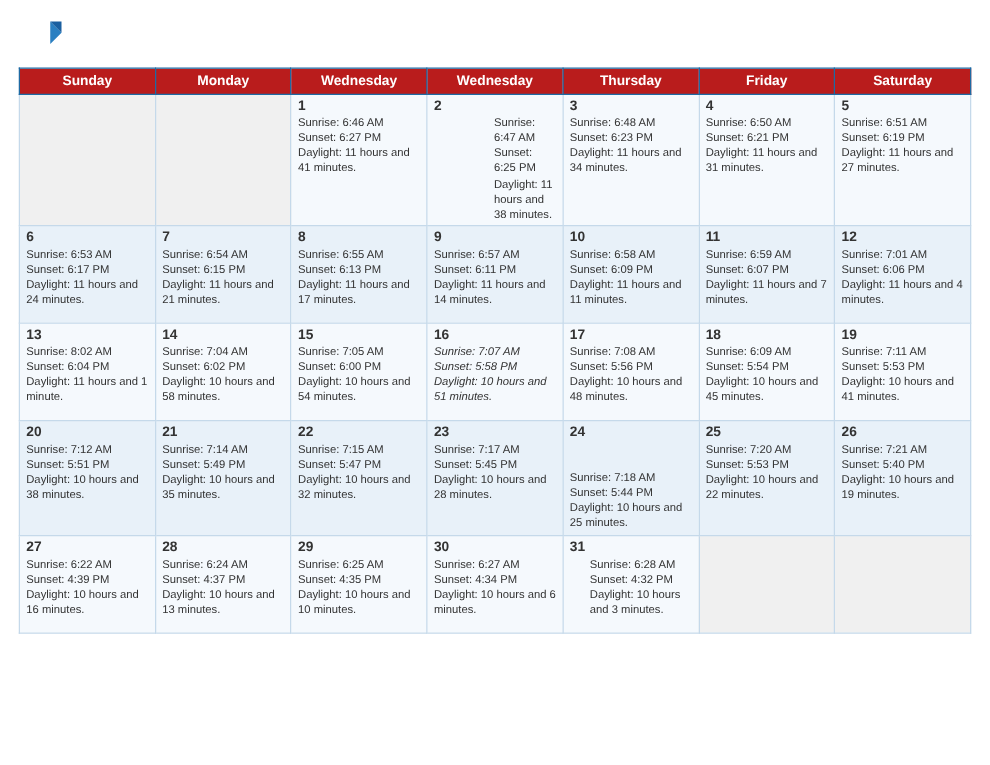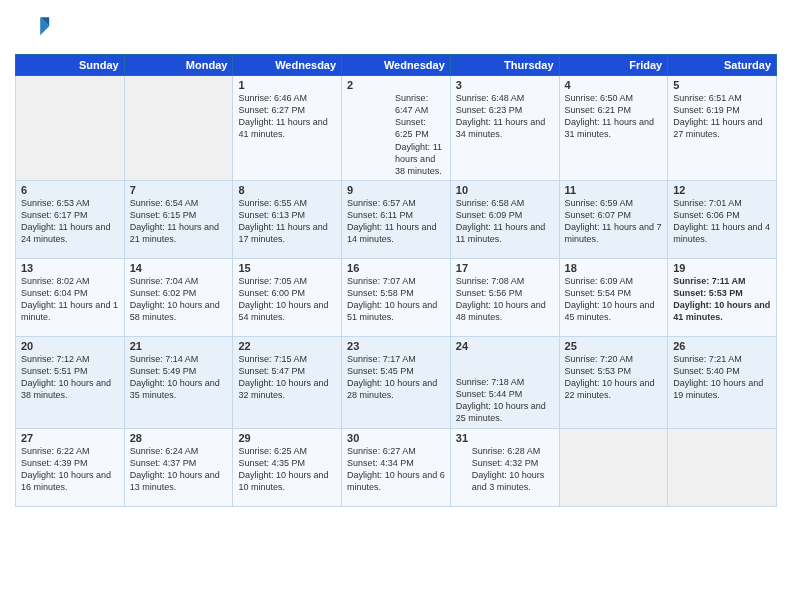--- a/index.html
+++ b/index.html
@@ -57,26 +57,26 @@
     .location {
       font-size: 14px;
       color: #555;
     }
     table {
       width: 100%;
       border-collapse: collapse;
       table-layout: fixed;
     }
     thead tr th {
-      background: #1d4ed8;
+      background: #b91c1c;
       color: #fff;
       font-size: 11px;
       font-weight: bold;
       padding: 4px 5px;
-      text-align: right;
+      text-align: center;
       border: 1px solid #1e6aa3;
     }
     tbody tr {
       vertical-align: top;
     }
     tbody tr:nth-child(odd) {
       background: #f5f9fd;
     }
     tbody tr:nth-child(even) {
       background: #e8f1f9;
@@ -230,39 +230,39 @@
 Daylight: 10 hours and 58 minutes.</div>
           </td>
           <td>
             <span class="day-num">15</span>
             <div class="cell-content" style="white-space: pre-line;">Sunrise: 7:05 AM
 Sunset: 6:00 PM
 Daylight: 10 hours and 54 minutes.</div>
           </td>
           <td>
             <span class="day-num">16</span>
-            <div class="cell-content" style="white-space: pre-line;">Sunrise: 7:07 AM
+            <div class="cell-content" style="white-space: pre-line; font-style: italic;">Sunrise: 7:07 AM
 Sunset: 5:58 PM
 Daylight: 10 hours and 51 minutes.</div>
           </td>
           <td>
             <span class="day-num">17</span>
             <div class="cell-content" style="white-space: pre-line;">Sunrise: 7:08 AM
 Sunset: 5:56 PM
 Daylight: 10 hours and 48 minutes.</div>
           </td>
           <td>
             <span class="day-num">18</span>
             <div class="cell-content" style="white-space: pre-line;">Sunrise: 6:09 AM
 Sunset: 5:54 PM
 Daylight: 10 hours and 45 minutes.</div>
           </td>
           <td>
             <span class="day-num">19</span>
-            <div class="cell-content" style="white-space: pre-line; font-weight: bold;">Sunrise: 7:11 AM
+            <div class="cell-content" style="white-space: pre-line;">Sunrise: 7:11 AM
 Sunset: 5:53 PM
 Daylight: 10 hours and 41 minutes.</div>
           </td>
         </tr>
         <tr>
           <td>
             <span class="day-num">20</span>
             <div class="cell-content" style="white-space: pre-line;">Sunrise: 7:12 AM
 Sunset: 5:51 PM
 Daylight: 10 hours and 38 minutes.</div>

